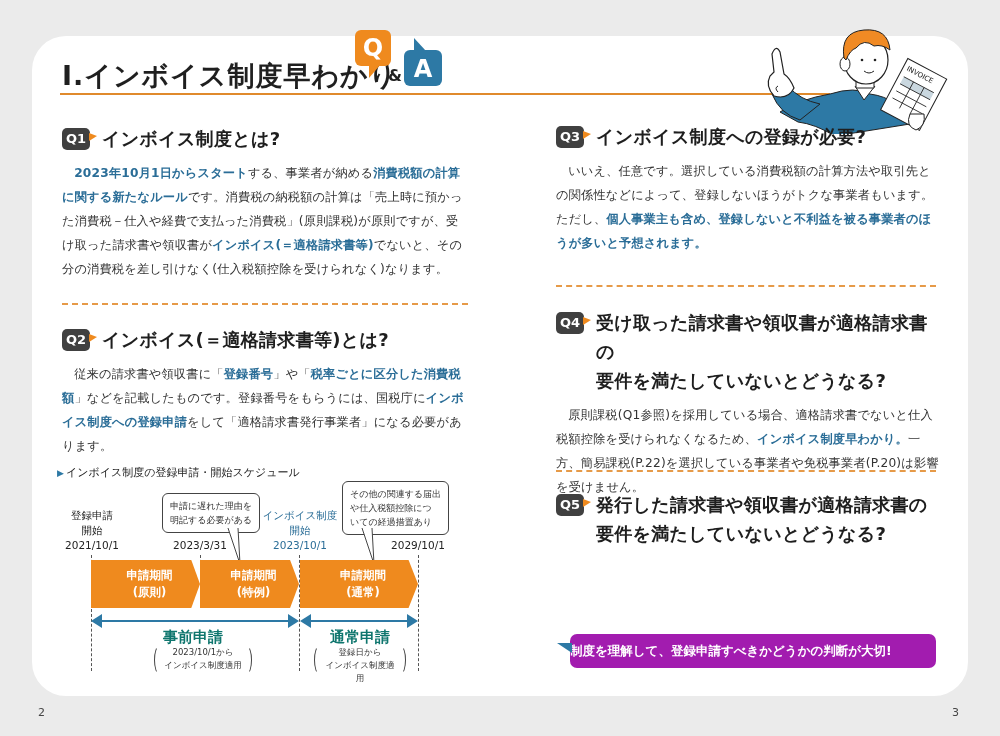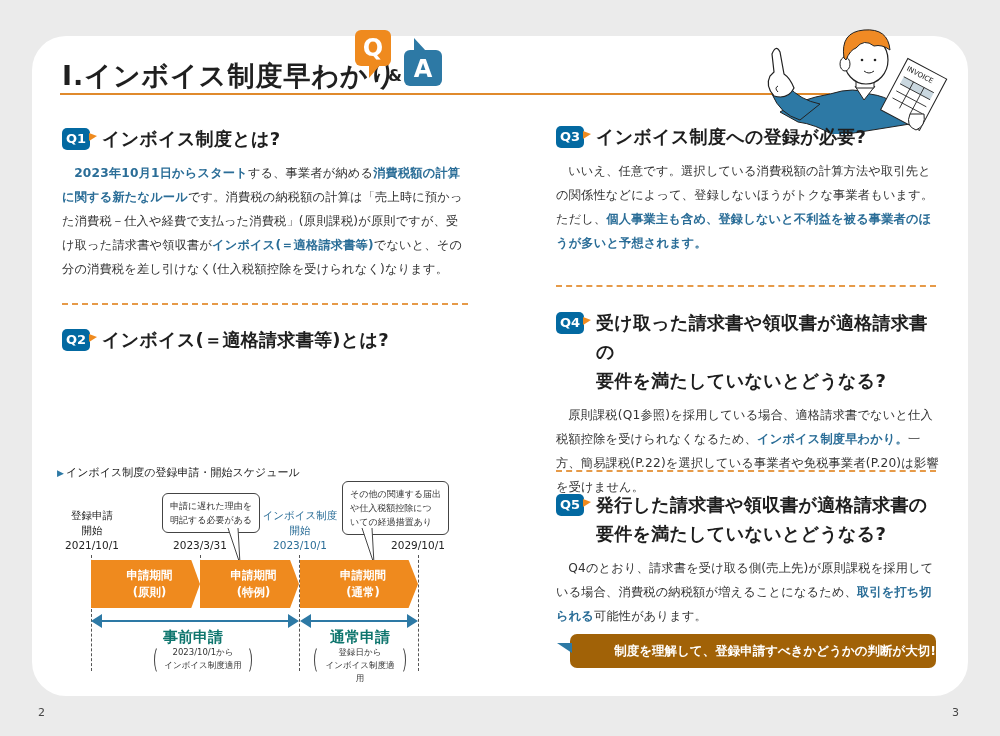--- a/index.html
+++ b/index.html
@@ -43,21 +43,21 @@
   .qa-a::before {
     content: ""; position: absolute; left: 10px; top: -12px;
     border-left: 0 solid transparent; border-right: 12px solid transparent; border-bottom: 13px solid #2d79a5;
   }
 
   
   .q-block { position: absolute; }
   .q-head { position: relative; display: flex; align-items: flex-start; }
   .q-badge {
     position: relative; flex: 0 0 auto; width: 28px; height: 22px; margin-top: 4px;
-    background: #0369a1; border-radius: 5px; color: #fff; font-weight: bold;
+    background: #404040; border-radius: 5px; color: #fff; font-weight: bold;
     font-size: 13px; text-align: center; line-height: 22px;
   }
   .q-badge::after {
     content: ""; position: absolute; right: -7px; top: 5px;
     border-top: 3px solid transparent; border-bottom: 5px solid transparent; border-left: 8px solid #ef8a1e;
   }
   .q-title {
     margin-left: 12px; font-size: 18px; font-weight: bold; color: #1e1e1e; line-height: 29px;
     letter-spacing: 0.3px;
   }
@@ -99,22 +99,22 @@
   }
   .span-note::before, .span-note::after {
     content: ""; position: absolute; top: 0; width: 8px; height: 26px; border: 1px solid #444; border-radius: 50%;
   }
   .span-note::before { left: -1px; border-right-color: transparent; border-top-color: transparent; border-bottom-color: transparent; }
   .span-note::after { right: -1px; border-left-color: transparent; border-top-color: transparent; border-bottom-color: transparent; }
 
   
   .banner {
     position: absolute; left: 570px; top: 634px; width: 366px; height: 34px;
-    background: #a16207; border-radius: 7px; color: #fff; font-weight: bold;
-    font-size: 12.5px; text-align: right; line-height: 34px; white-space: nowrap;
+    background: #a21caf; border-radius: 7px; color: #fff; font-weight: bold;
+    font-size: 12.5px; text-align: left; line-height: 34px; white-space: nowrap;
   }
   .banner::before {
     content: ""; position: absolute; left: -13px; top: 9px;
     border-top: 0 solid transparent; border-bottom: 10px solid transparent; border-right: 15px solid #2d79a5;
   }
 
   
   .illus { position: absolute; left: 760px; top: 14px; width: 190px; height: 120px; }
 </style>
 </head>
@@ -172,20 +172,23 @@
     <span class="hl">2023年10月1日からスタート</span><span>する、事業者が納める</span><span class="hl">消費税額の計算に関する新たなルール</span><span>です。消費税の納税額の計算は「売上時に預かった消費税－仕入や経費で支払った消費税」(原則課税)が原則ですが、受け取った請求書や領収書が</span><span class="hl">インボイス(＝適格請求書等)</span><span>でないと、その分の消費税を差し引けなく(仕入税額控除を受けられなく)なります。</span>
   </p>
 </div>
 <div class="dash-rule" style="left:62px; top:303px; width:406px;"></div>
 
 <div class="q-block" style="left:62px; top:325px; width:406px;">
   <div class="q-head">
     <div class="q-badge">Q2</div>
     <div class="q-title"><span>インボイス(＝適格請求書等)とは?</span></div>
   </div>
+  <p class="q-body">
+    <span>従来の請求書や領収書に「</span><span class="hl">登録番号</span><span>」や「</span><span class="hl">税率ごとに区分した消費税額</span><span>」などを記載したものです。登録番号をもらうには、国税庁に</span><span class="hl">インボイス制度への登録申請</span><span>をして「適格請求書発行事業者」になる必要があります。</span>
+  </p>
 </div>
 
 <div class="sched-title"><span class="tri">▶</span><span>インボイス制度の登録申請・開始スケジュール</span></div>
 
 <div class="date-label" style="left:62px; top:508px; width:60px;">
   <div>登録申請</div>
   <div>開始</div>
   <div>2021/10/1</div>
 </div>
 <div class="date-label" style="left:170px; top:538px; width:60px;">
@@ -277,21 +280,18 @@
 <div class="dash-rule" style="left:556px; top:470px; width:380px;"></div>
 
 <div class="q-block" style="left:556px; top:490px; width:384px;">
   <div class="q-head">
     <div class="q-badge">Q5</div>
     <div class="q-title">
       <div>発行した請求書や領収書が適格請求書の</div>
       <div>要件を満たしていないとどうなる?</div>
     </div>
   </div>
-  <p class="q-body">
-    <span>Q4のとおり、請求書を受け取る側(売上先)が原則課税を採用している場合、消費税の納税額が増えることになるため、</span><span class="hl">取引を打ち切られる</span><span>可能性があります。</span>
-  </p>
 </div>
 
 <div class="banner">制度を理解して、登録申請すべきかどうかの判断が大切!</div>
 
 <div class="page-num pn-left">2</div>
 <div class="page-num pn-right">3</div>
 
 </body></html>

